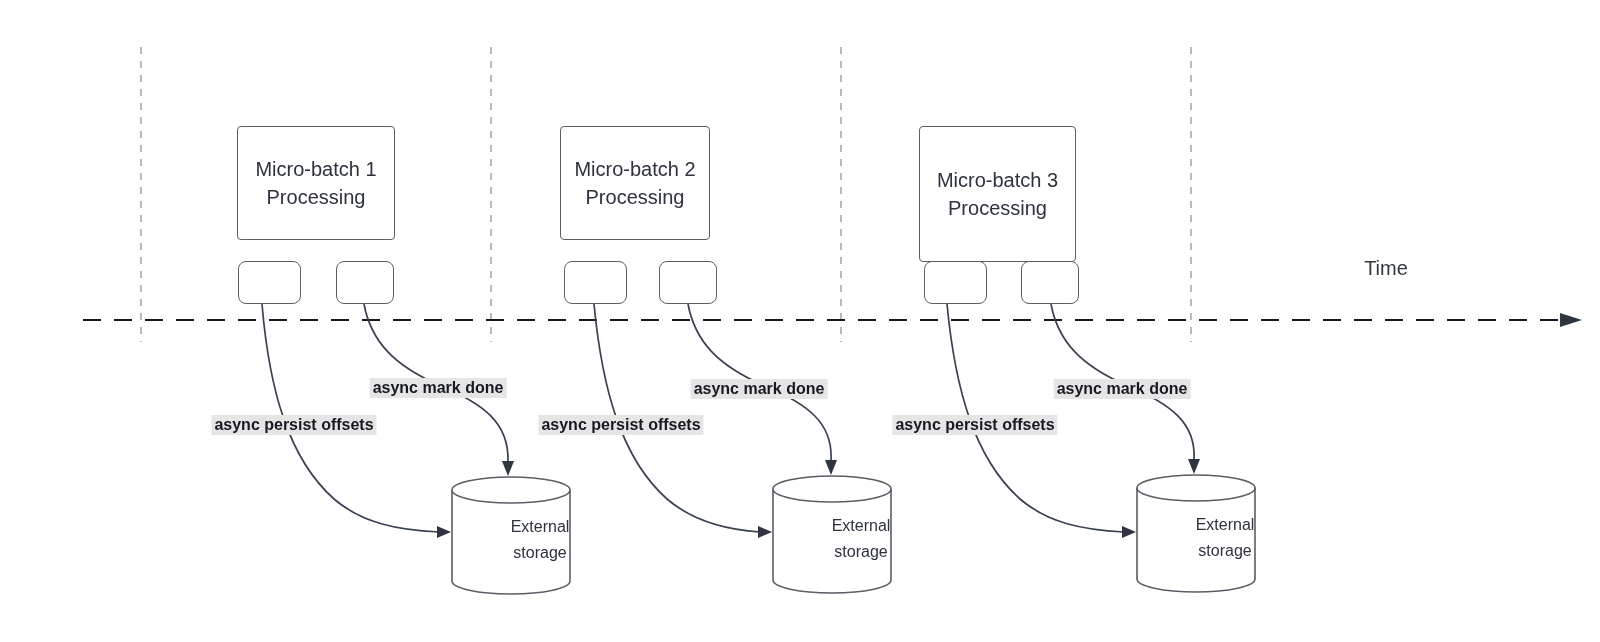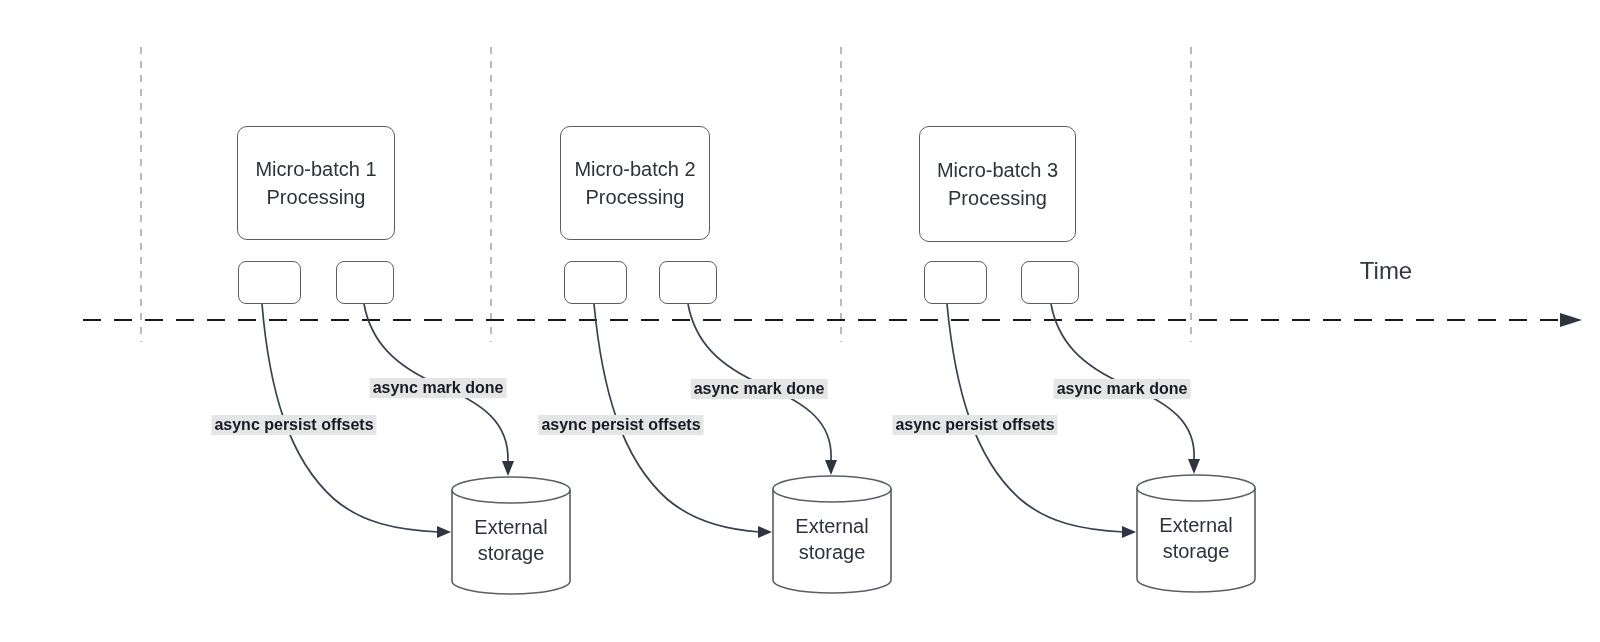--- a/index.html
+++ b/index.html
@@ -10,21 +10,21 @@
     background: #ffffff;
     font-family: "Liberation Sans", sans-serif;
     overflow: hidden;
   }
   #wires { position: absolute; left: 0; top: 0; z-index: 1; }
 
   .node-box {
     position: absolute;
     box-sizing: border-box;
     border: 1.6px solid #5a5f66;
-    border-radius: 10px;
+    border-radius: 4px;
     background: #ffffff;
     z-index: 2;
     display: flex;
     flex-direction: column;
     align-items: center;
     justify-content: center;
     text-align: center;
     color: #2e323c;
     font-size: 20px;
     line-height: 28px;
@@ -47,29 +47,30 @@
     font-weight: bold;
     color: #171a22;
     white-space: nowrap;
   }
   .storage-label {
     position: absolute;
     z-index: 3;
     width: 118px;
     text-align: center;
     color: #2e323c;
-    font-size: 20px;
+    font-size: 16px;
     line-height: 26px;
+    padding-left: 29px;
   }
   .time-label {
     position: absolute;
     transform: translateX(-50%);
     z-index: 3;
     color: #33373f;
-    font-size: 24px;
+    font-size: 20px;
     white-space: nowrap;
   }
 </style>
 </head>
 <body>
 
 <div id="canvas">
 
   <svg id="wires" width="1600" height="642" viewBox="0 0 1600 642">
 
@@ -131,21 +132,21 @@
   </div>
   <div class="small-box" style="left:564px; top:261px; width:63px; height:43px;"></div>
   <div class="small-box" style="left:659px; top:261px; width:58px; height:43px;"></div>
   <div class="edge-label" style="left:621px; top:415px;">async persist offsets</div>
   <div class="edge-label" style="left:759px; top:379px;">async mark done</div>
   <div class="storage-label" style="left:773px; top:513px;">
     <div>External</div>
     <div>storage</div>
   </div>
 
-  <div class="node-box" style="left:919px; top:126px; width:157px; height:116px;">
+  <div class="node-box" style="left:919px; top:126px; width:157px; height:136px;">
     <span>Micro-batch 3</span>
     <span>Processing</span>
   </div>
   <div class="small-box" style="left:924px; top:261px; width:63px; height:43px;"></div>
   <div class="small-box" style="left:1021px; top:261px; width:58px; height:43px;"></div>
   <div class="edge-label" style="left:975px; top:415px;">async persist offsets</div>
   <div class="edge-label" style="left:1122px; top:379px;">async mark done</div>
   <div class="storage-label" style="left:1137px; top:512px;">
     <div>External</div>
     <div>storage</div>

